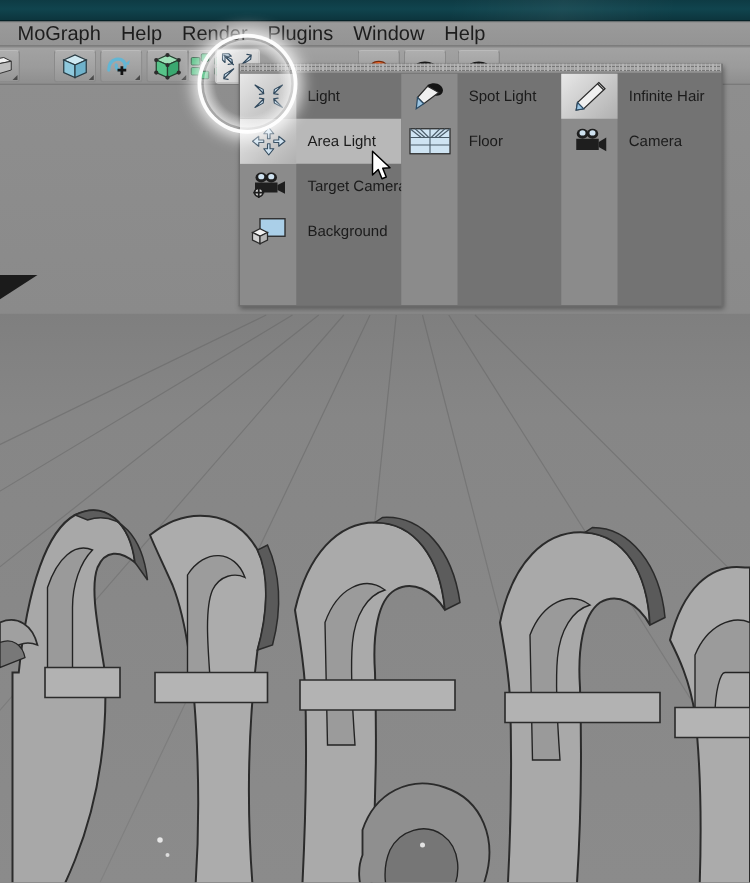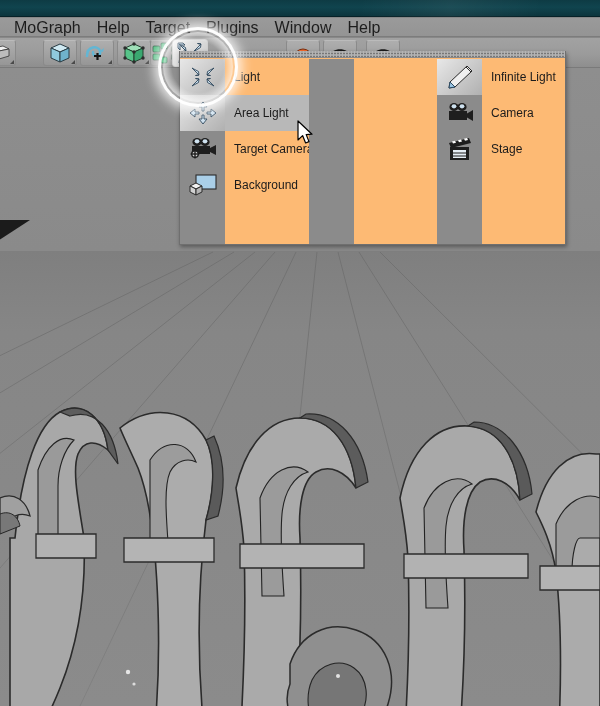--- a/index.html
+++ b/index.html
@@ -91,23 +91,23 @@
 
   
   .left-shard {
     position: absolute; left: -4px; top: 152px; width: 0; height: 0;
     border-left: 34px solid #1b1b1b;
     border-bottom: 22px solid transparent;
   }
 
   
   .menu-panel {
-    position: absolute; left: 179px; top: 51px;
+    position: absolute; left: 191px; top: 51px;
     width: 387px; height: 194px;
-    background: #fdba74;
+    background: #737373;
     border: 1px solid #6f6f6f;
     border-top: none;
     box-shadow: 1px 2px 4px rgba(0,0,0,0.35);
   }
   .grip {
     position: absolute; left: 0; top: 0; width: 100%; height: 7px;
     background:
       repeating-linear-gradient(90deg, #b4b4b4 0 1px, transparent 1px 3px),
       repeating-linear-gradient(0deg, #777 0 1px, transparent 1px 3px),
       #a6a6a6;
@@ -150,21 +150,21 @@
 
 <div id="app">
 
   <div class="titlebar">
     <span></span>
   </div>
 
   <div class="menubar">
     <div class="mi">MoGraph</div>
     <div class="mi">Help</div>
-    <div class="mi">Target</div>
+    <div class="mi">Render</div>
     <div class="mi">Plugins</div>
     <div class="mi">Window</div>
     <div class="mi">Help</div>
   </div>
 
   <div class="toolbar">
 
     <div class="tbtn" style="left:-14px;width:30px;">
       <svg width="20" height="18" viewBox="0 0 20 18">
         <path d="M2 4 L12 2 L18 5 L8 7 Z" fill="#f0f0f0" stroke="#333" stroke-width="0.8"></path>
@@ -424,75 +424,85 @@
               <path d="M8 16 L14 13 L14 19 L8 22 Z" fill="#b6b6b6" stroke="#2b2b2b" stroke-width="1"></path>
             </svg>
           </div>
           <div class="lbl">Background</div>
         </div>
       </div>
 
       <div class="col">
         <div class="col-icons"></div>
 
-
-
+        <div class="mrow">
+          <div class="ibox">
+            <svg class="ico" width="30" height="24" viewBox="0 0 30 24">
+              <path d="M13 3 C20 -1 27 4 25 9 C23 13 16 12 13 8 Z" fill="#141414"></path>
+              <path d="M13 4 L22 9 L10 18 L5 13 Z" fill="#f0f0f0" stroke="#2b2b2b" stroke-width="1"></path>
+              <path d="M5 13 L10 18 L4 22 Z" fill="#9cc6e4" stroke="#2b4a63" stroke-width="1"></path>
+            </svg>
+          </div>
+          <div class="lbl">Spot Light</div>
+        </div>
+
+
+        <div class="mrow">
+          <div class="ibox">
+            <svg class="ico" width="34" height="22" viewBox="0 0 34 22">
+              <rect x="1" y="1" width="32" height="20" fill="#cfe4f3" stroke="#2b2b2b" stroke-width="1"></rect>
+              <g stroke="#4a5b68" stroke-width="0.9">
+                <line x1="1" y1="8" x2="33" y2="8"></line>
+                <line x1="1" y1="14" x2="33" y2="14"></line>
+                <line x1="17" y1="1" x2="17" y2="21"></line>
+                <line x1="1" y1="1" x2="10" y2="8"></line>
+                <line x1="33" y1="1" x2="24" y2="8"></line>
+                <line x1="5" y1="1" x2="13" y2="8"></line>
+                <line x1="29" y1="1" x2="21" y2="8"></line>
+                <line x1="9" y1="1" x2="16" y2="8"></line>
+                <line x1="25" y1="1" x2="18" y2="8"></line>
+              </g>
+            </svg>
+          </div>
+          <div class="lbl">Floor</div>
+        </div>
 
 
       </div>
 
       <div class="col">
         <div class="col-icons"></div>
 
         <div class="mrow iconhl">
           <div class="ibox">
             <svg class="ico" width="28" height="26" viewBox="0 0 28 26">
               <path d="M21 2 L26 7 L9 23 L3 24 L4 18 Z" fill="#f0f0f0" stroke="#2b2b2b" stroke-width="1"></path>
               <path d="M4 18 L9 23 L3 24 Z" fill="#9cc6e4" stroke="#2b4a63" stroke-width="1"></path>
               <path d="M20 3 L25 8" stroke="#2b2b2b" stroke-width="1"></path>
             </svg>
           </div>
-          <div class="lbl">Infinite Light</div>
+          <div class="lbl">Infinite Hair</div>
         </div>
 
         <div class="mrow">
           <div class="ibox">
             <svg class="ico" width="30" height="22" viewBox="0 0 30 22">
               <ellipse cx="9" cy="5" rx="4.6" ry="4" fill="#1e1e1e"></ellipse>
               <ellipse cx="17" cy="5" rx="4.6" ry="4" fill="#1e1e1e"></ellipse>
               <ellipse cx="9" cy="4.3" rx="2.4" ry="2.1" fill="#cfe2f0"></ellipse>
               <ellipse cx="17" cy="4.3" rx="2.4" ry="2.1" fill="#cfe2f0"></ellipse>
               <path d="M4 9 h18 v9 h-18 z" fill="#1e1e1e"></path>
               <path d="M22 11.5 l6 -3.5 v11 l-6 -3.5 z" fill="#1e1e1e"></path>
             </svg>
           </div>
           <div class="lbl">Camera</div>
         </div>
 
 
 
-        <div class="mrow">
-          <div class="ibox">
-            <svg class="ico" width="28" height="26" viewBox="0 0 28 26">
-              <path d="M3 7 L23 2 L25 7 L5 12 Z" fill="#1e1e1e"></path>
-              <g fill="#ffffff">
-                <path d="M6 5.6 l3 -0.8 1 2 -3 0.8 z"></path>
-                <path d="M12 4.2 l3 -0.8 1 2 -3 0.8 z"></path>
-                <path d="M18 2.8 l3 -0.8 1 2 -3 0.8 z"></path>
-              </g>
-              <rect x="4" y="11" width="19" height="13" fill="#1e1e1e"></rect>
-              <rect x="7" y="14" width="13" height="8" fill="#e6eef5"></rect>
-              <g stroke="#1e1e1e" stroke-width="1">
-                <line x1="7" y1="17" x2="20" y2="17"></line>
-                <line x1="7" y1="20" x2="20" y2="20"></line>
-              </g>
-            </svg>
-          </div>
-          <div class="lbl">Stage</div>
-        </div>
       </div>
     </div>
   </div>
 
   <div class="glow-fill"></div>
   <div class="glow"></div>
 
   <svg class="cursor" width="18" height="26" viewBox="0 0 18 26" style="left: 297px; top: 120px;">
     <path d="M1 1 L1 20 L5.6 15.6 L8.6 23 L12 21.6 L9.2 14.6 L15 14.2 Z" fill="#ffffff" stroke="#000000" stroke-width="1.2" stroke-linejoin="round"></path>
   </svg>

